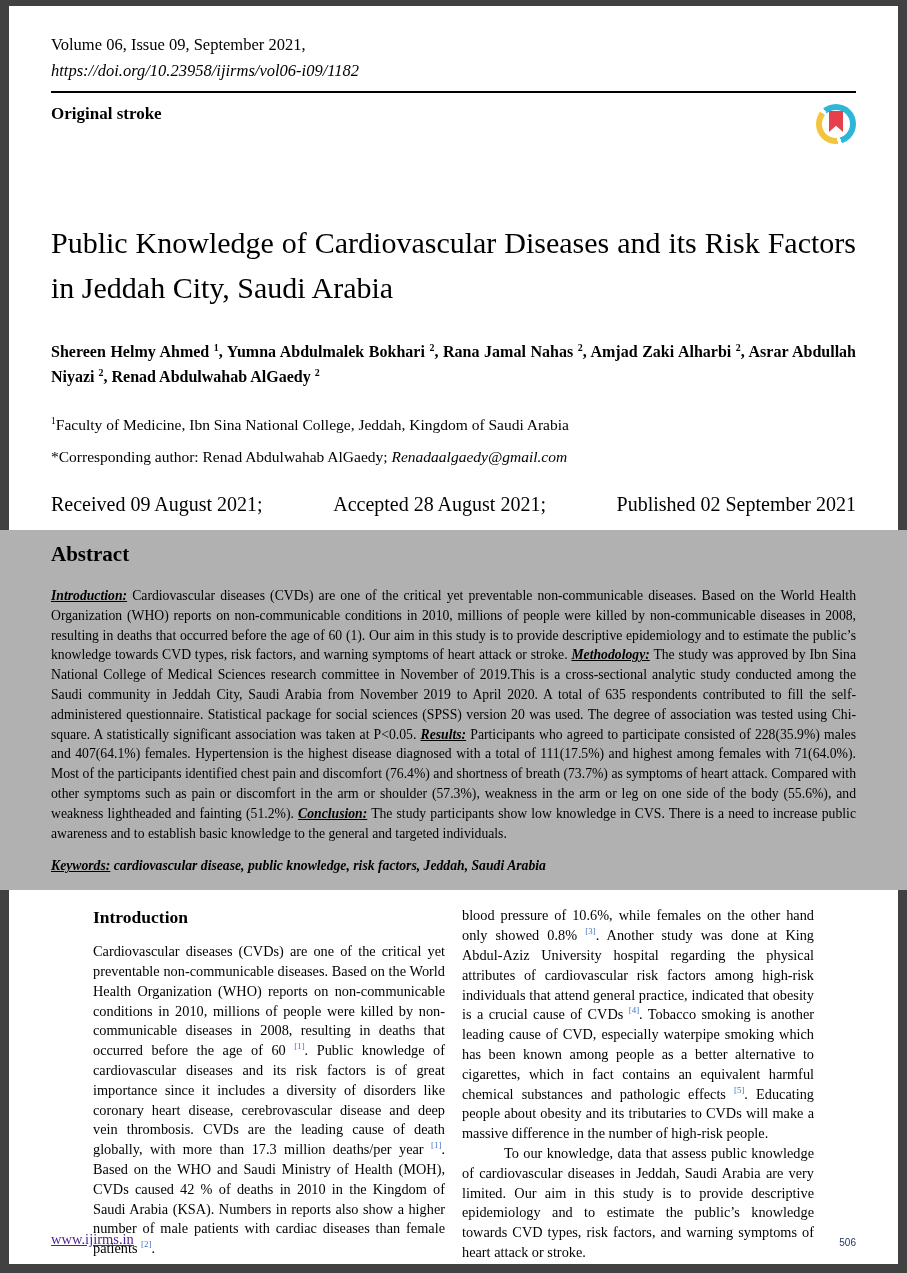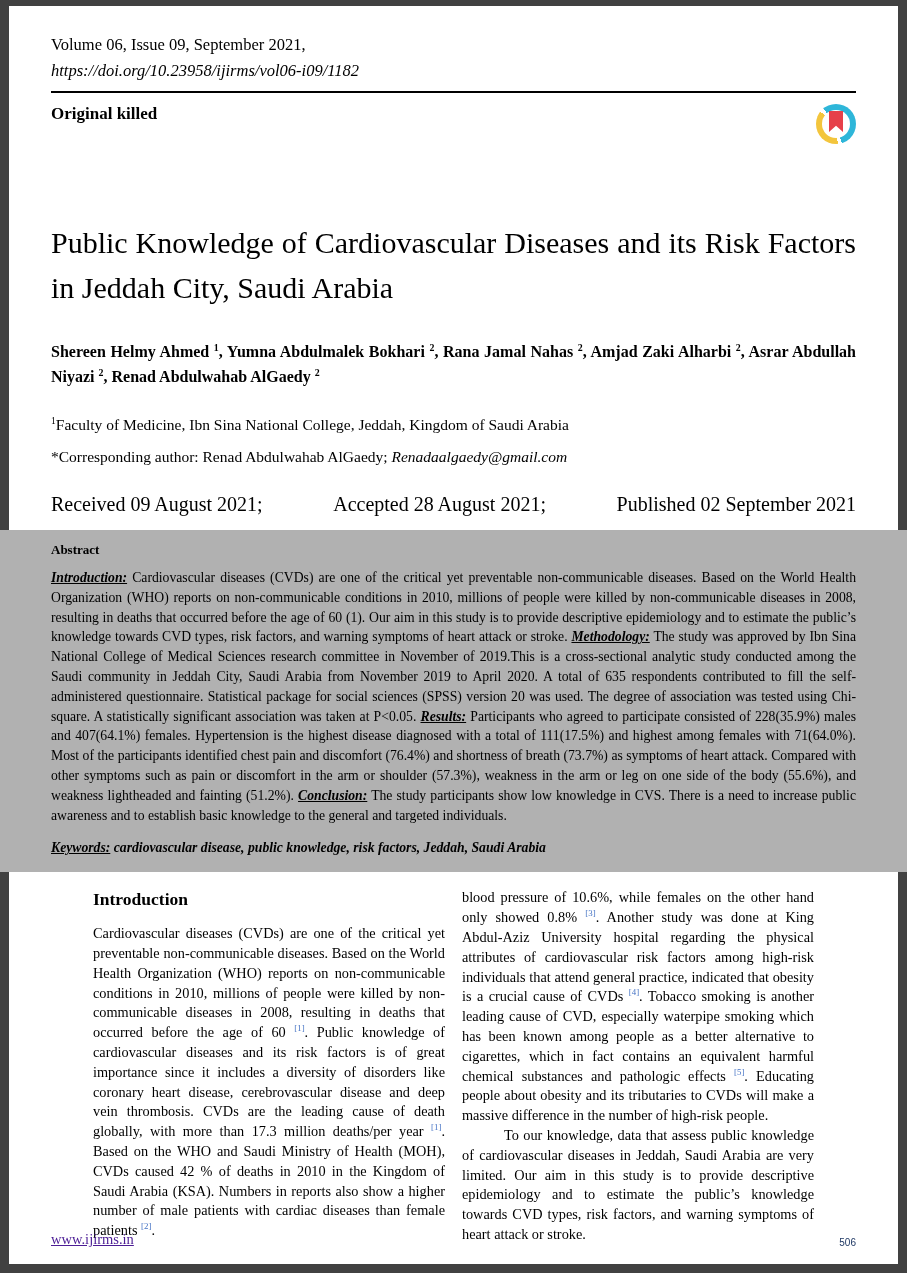--- a/index.html
+++ b/index.html
@@ -33,21 +33,21 @@
 
   
   .title { font-size:30px; line-height:45px; text-align:justify; margin-top:76px; }
   .authors { font-weight:bold; font-size:16px; line-height:25px; text-align:justify; margin-top:29px; }
   .affils { font-size:15.5px; line-height:25px; margin-top:23px; }
   .corresponding { font-size:15.5px; margin-top:11px;font-family:Liberation Serif, serif; }
   .dates { display:flex; justify-content:space-between; font-size:20px; margin-top:27px; }
 
   
   .band { background:#b1b1b1; margin:14px -51px 0 -51px; padding:12px 51px 16px 51px; }
-  .abs-head { font-size:13px; font-weight:bold; margin:0 0 10px 0; }
+  .abs-head { font-size:21px; font-weight:bold; margin:0 0 19px 0; }
   .abs-body { font-size:13.7px; line-height:19.8px; text-align:justify; }
   .keywords { font-size:13.7px; margin-top:15px; }
 
   
   .sg-t { }
   .sg-lbl { font-weight:bold; font-style:italic; text-decoration:underline; }
   .sg-bi { font-weight:bold; font-style:italic; }
   .sg-i { font-style:italic; }
   .sg-sup { vertical-align:super; font-size:0.62em; line-height:0; }
   .sg-cite { color:#4472c4; vertical-align:super; font-size:0.62em; line-height:0; }
@@ -70,21 +70,21 @@
 
 <div class="canvas">
   <div class="page">
     <div class="inner">
 
       <div>
         <div class="jline">Volume 06, Issue 09, September 2021,</div>
         <div class="jline doi">https://doi.org/10.23958/ijirms/vol06-i09/1182</div>
         <hr class="head-rule">
         <div class="type-row">
-          <div class="article-type">Original killed</div>
+          <div class="article-type">Original stroke</div>
           <div class="logo">
             <div class="ring"></div>
             <div class="bookmark"></div>
           </div>
         </div>
       </div>
 
       <h1 class="title" style="font-weight:normal;">Public Knowledge of Cardiovascular Diseases and its Risk Factors in Jeddah City, Saudi Arabia</h1>
 
       <div class="authors"><span class="sg-t">Shereen Helmy Ahmed </span><span class="sg-sup">1</span><span class="sg-t">, Yumna Abdulmalek Bokhari </span><span class="sg-sup">2</span><span class="sg-t">, Rana Jamal Nahas </span><span class="sg-sup">2</span><span class="sg-t">, Amjad Zaki Alharbi </span><span class="sg-sup">2</span><span class="sg-t">, Asrar Abdullah Niyazi </span><span class="sg-sup">2</span><span class="sg-t">, Renad Abdulwahab AlGaedy </span><span class="sg-sup">2</span></div>

